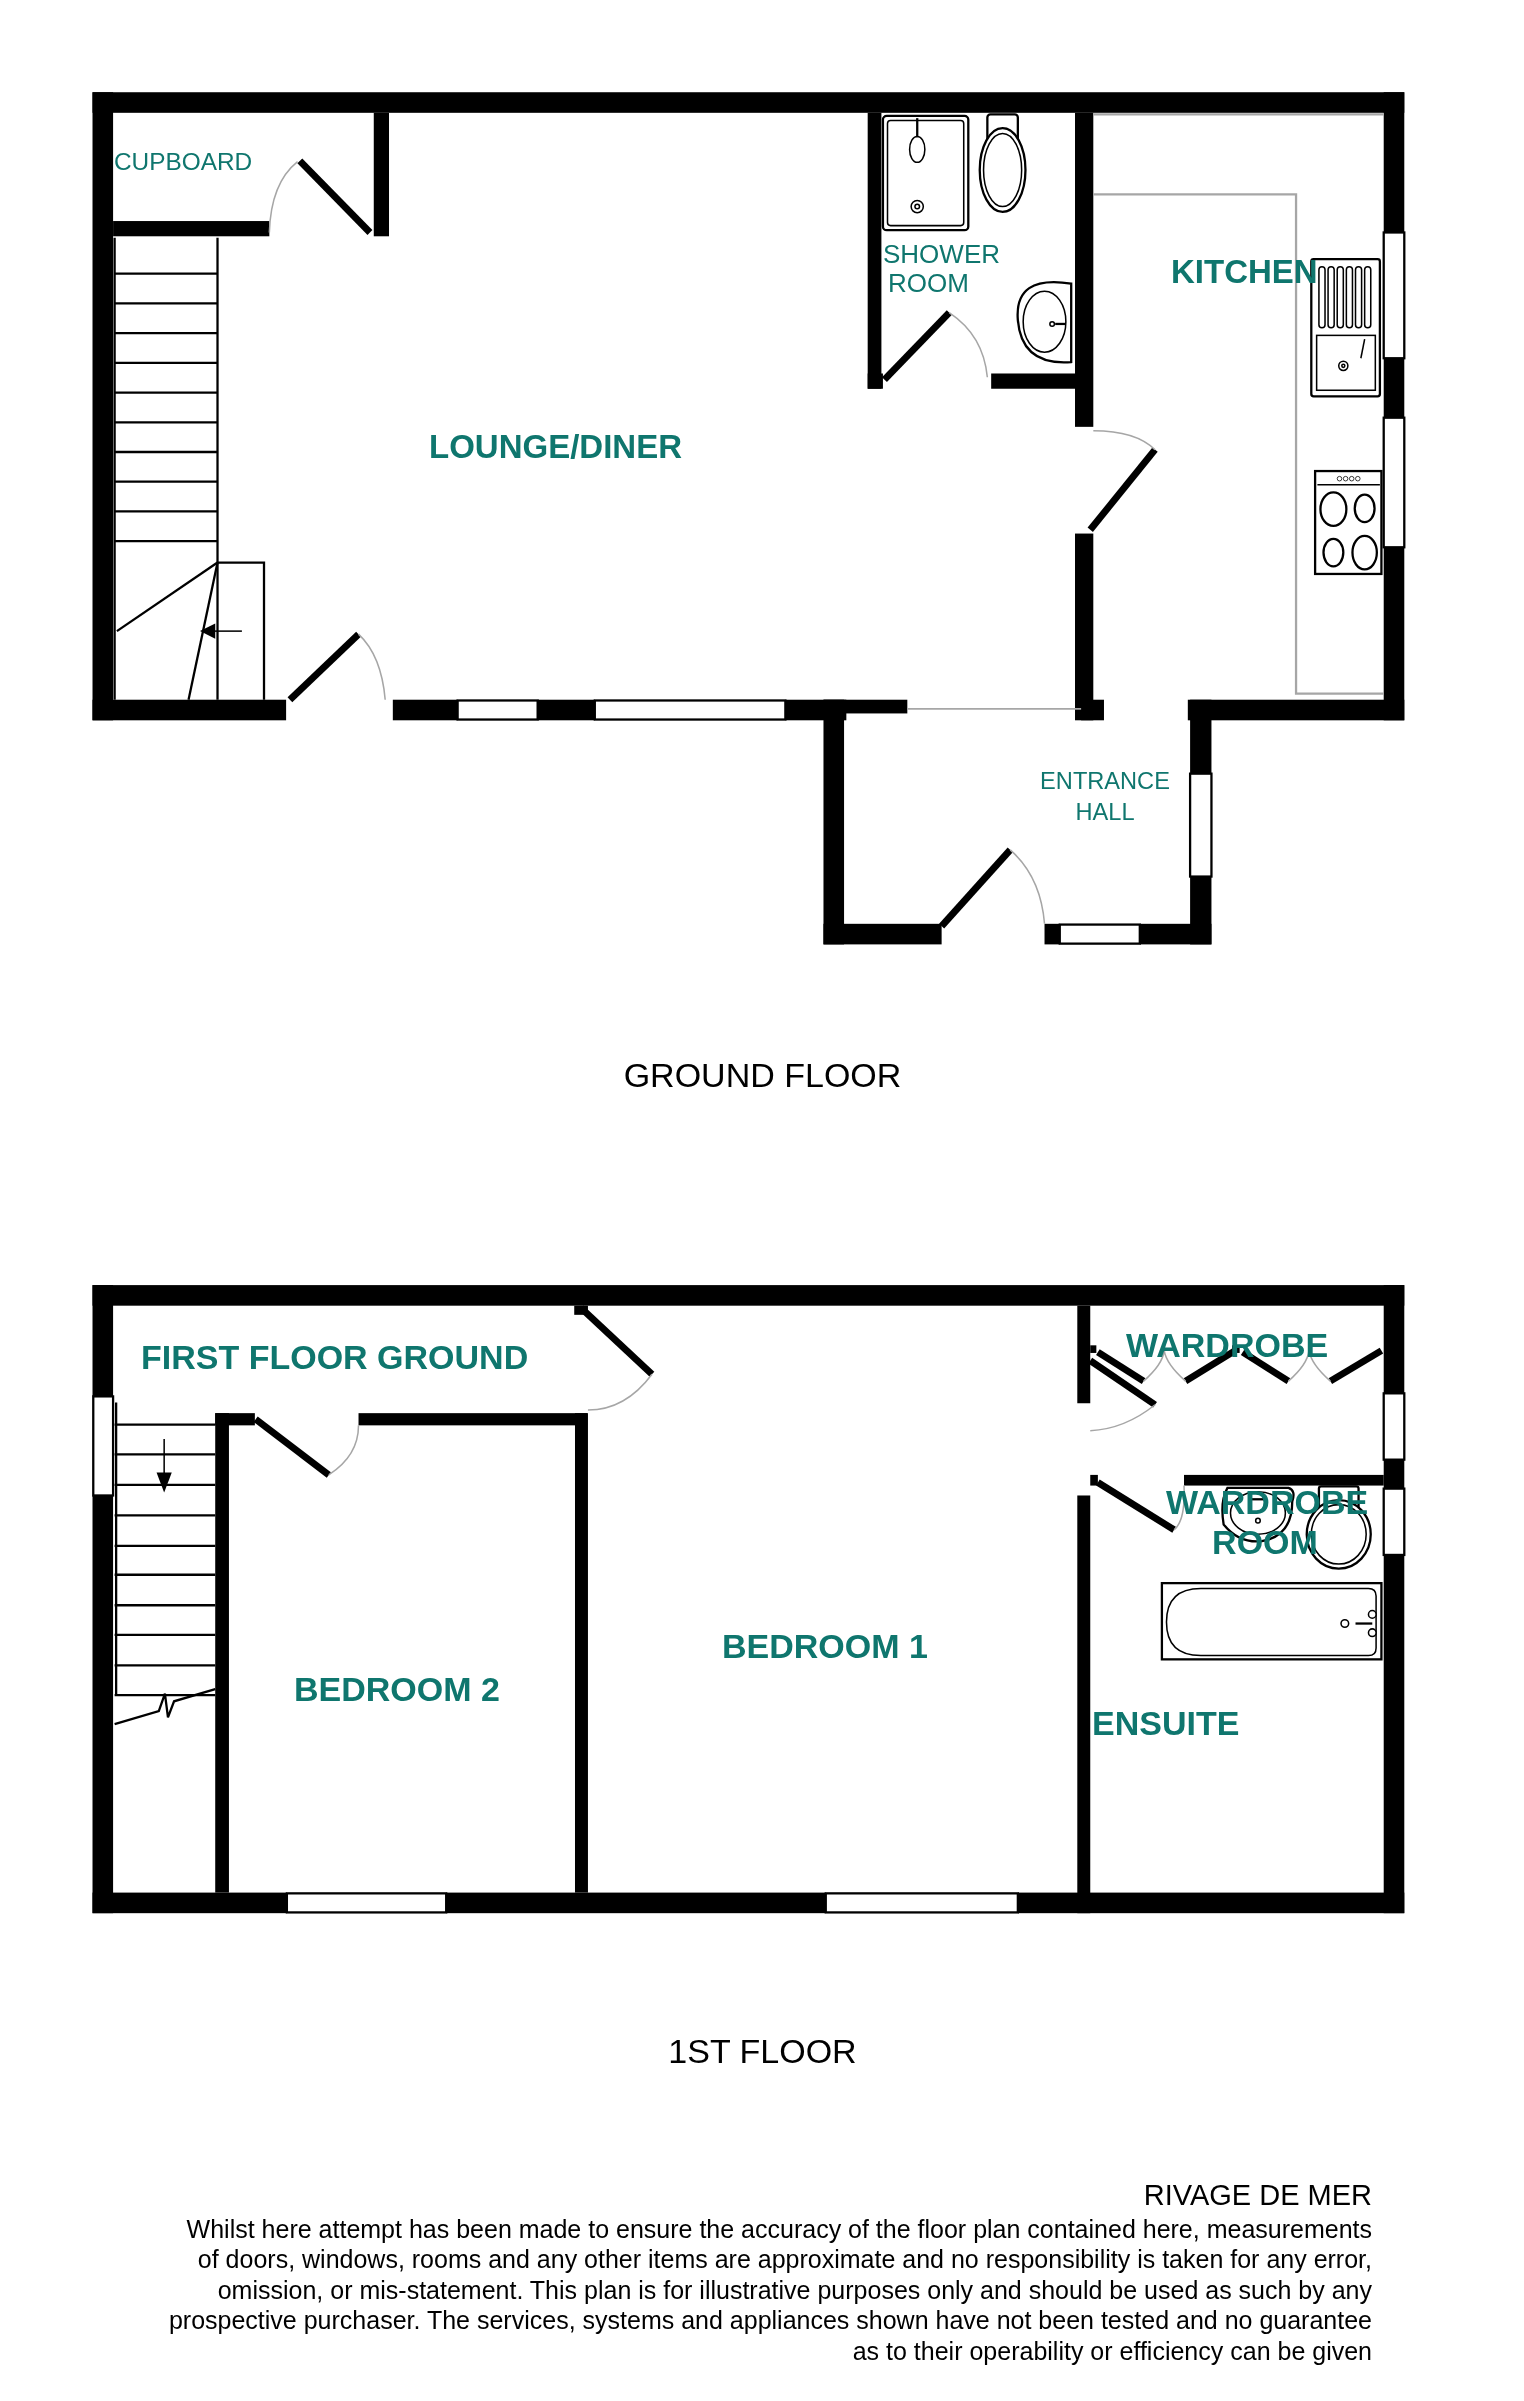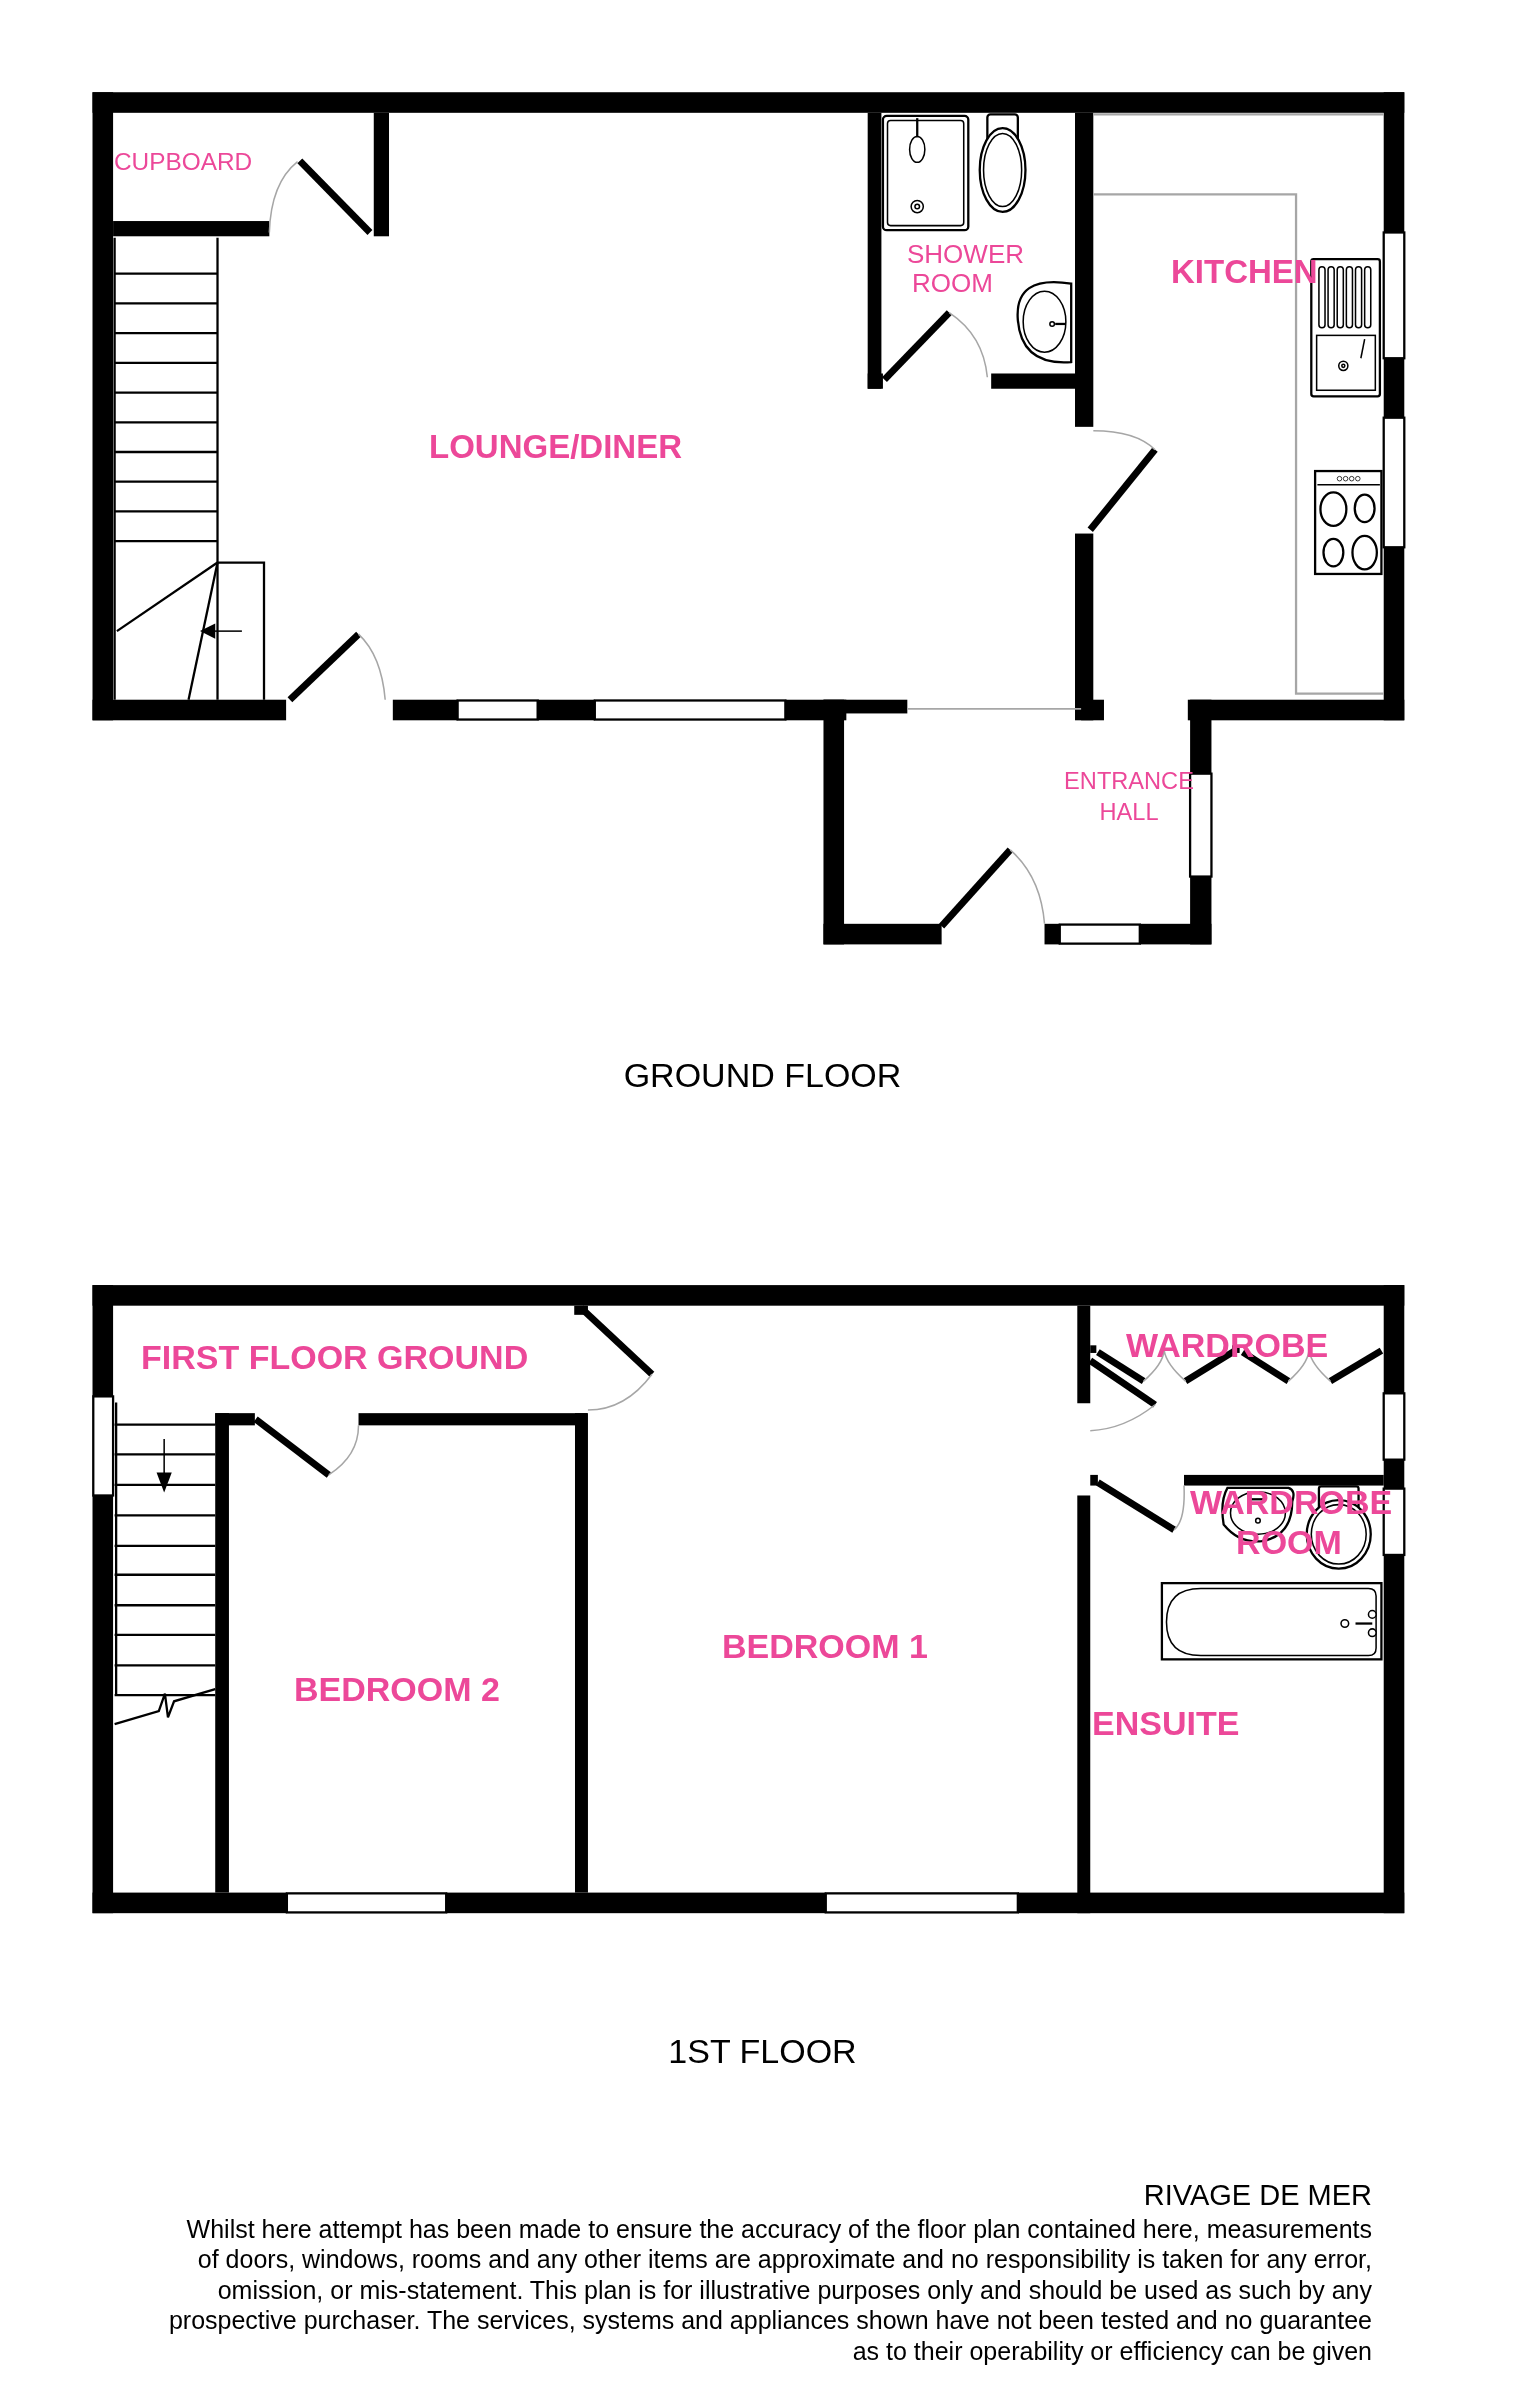--- a/index.html
+++ b/index.html
@@ -1,20 +1,20 @@
 <!DOCTYPE html>
 <html style="font-size:12.2px"><head>
 <meta charset="utf-8">
 <style>
   html, body { margin:0; padding:0; background:#ffffff; }
   body { width:1525px; height:2401px; position:relative; overflow:hidden; font-family:"Liberation Sans", sans-serif; color:#000; }
   .plan { position:absolute; left:0; top:0; width:1525px; height:2401px; }
-  .lbl { position:absolute; font-family:"Liberation Sans", sans-serif; line-height:1.1; white-space:nowrap; color:#ec4899; }
+  .lbl { position:absolute; font-family:"Liberation Sans", sans-serif; line-height:1.1; white-space:nowrap; color:#0f766e; }
   .lbl.bold { font-weight:bold; }
-  .lbl.center { text-align:center;margin-left:24px; }
+  .lbl.center { text-align:center; }
   .floor-title { position:absolute; font-size:34px; white-space:nowrap; text-align:center; }
   .footer { position:absolute; left:152px; width:1220px; top:2180px; text-align:right; font-size:25px; line-height:30.5px; }
   .footer .title { font-size:29px; margin-bottom:3px; }
 </style>
 </head>
 <body>
 
 <svg class="plan" viewBox="0 0 2000 3150" xmlns="http://www.w3.org/2000/svg">
 
   <g>

